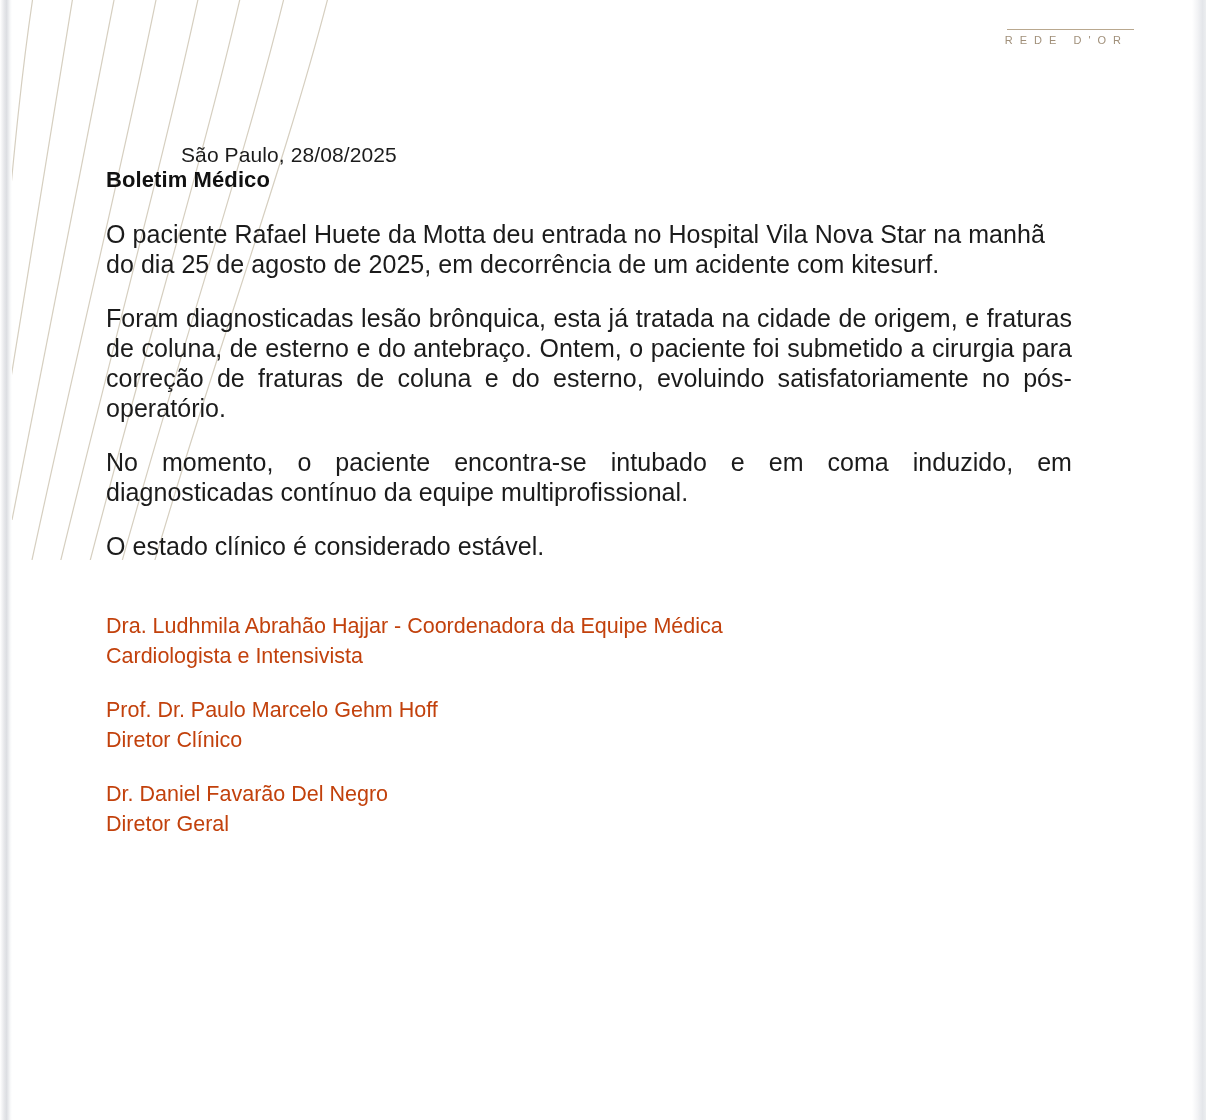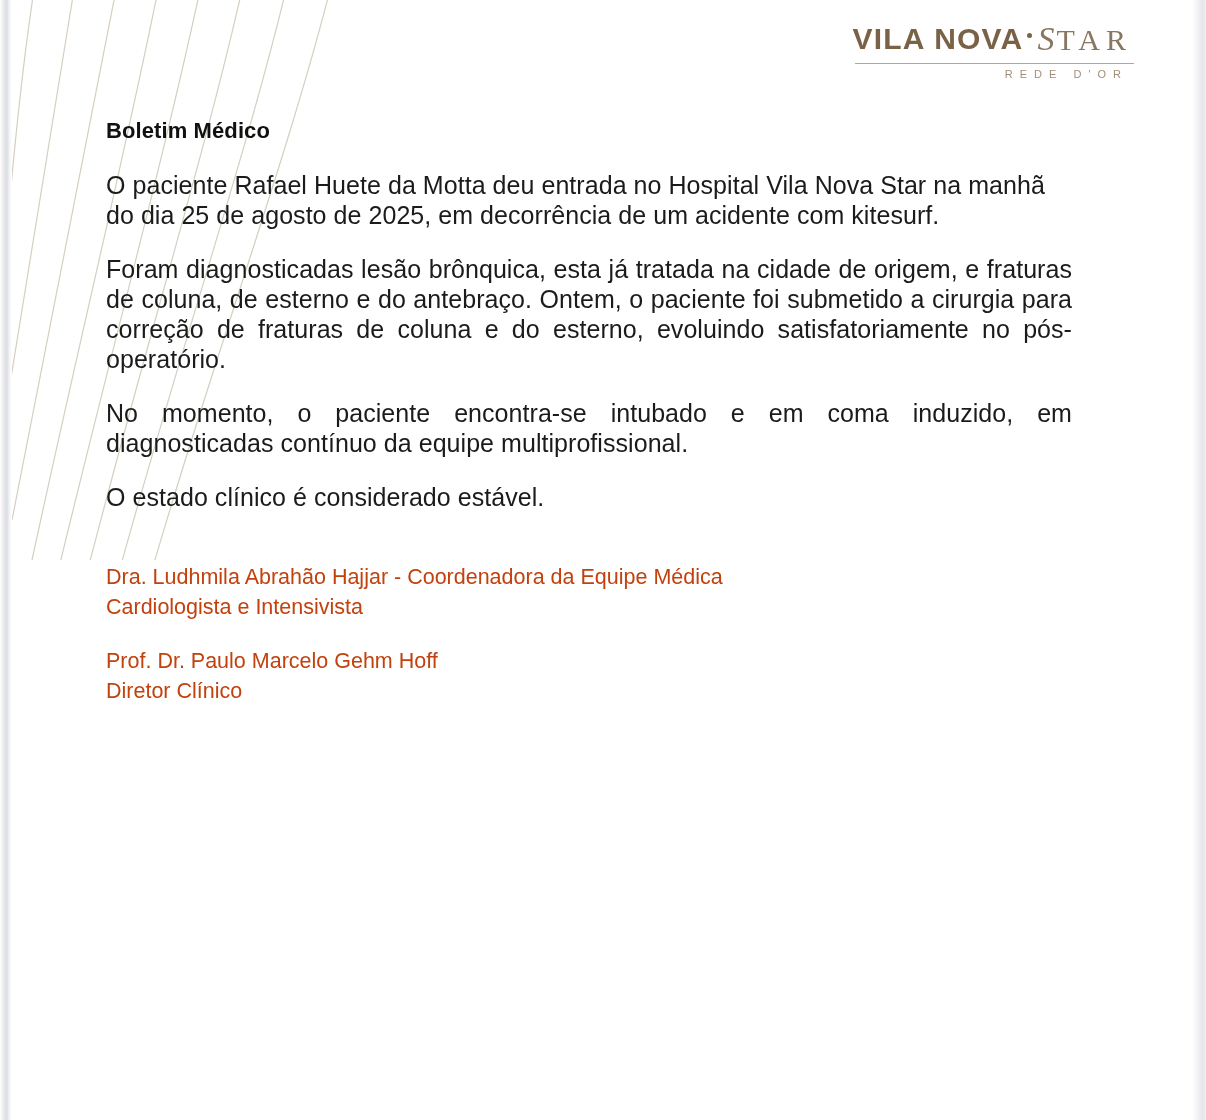--- a/index.html
+++ b/index.html
@@ -123,21 +123,20 @@
 
   .dateline {
     margin-top: 143px;
     margin-left: 75px;
     font-size: 21px;
     color: #1b1b1b;
     letter-spacing: 0.1px;
   }
 
   .doc-title {
-    margin-top: 118px;
     font-size: 22px;
     font-weight: bold;
     color: #111111;
     letter-spacing: 0.1px;
   }
 
   p.para {
     margin: 0;
     font-size: 25px;
     line-height: 30px;
@@ -171,29 +170,27 @@
       <path d="M 116,-10 C 88,140 54,300 12,520"></path>
       <path d="M 158,-10 C 126,150 84,320 32,560"></path>
       <path d="M 200,-10 C 164,158 114,340 56,580"></path>
       <path d="M 242,-10 C 202,166 142,356 80,600"></path>
       <path d="M 286,-10 C 242,172 172,372 106,620"></path>
       <path d="M 330,-10 C 282,178 202,388 132,640"></path>
     </g>
   </svg>
 
   <div class="logo">
-    <span class="logo-main">
-      <span class="logo-vila">VILA NOVA</span><span class="logo-dot"></span><span class="logo-star"><span class="s-glyph">S</span><span>TAR</span></span>
-    </span>
     <span class="logo-rule"></span>
     <span class="logo-sub">REDE  D'OR</span>
   </div>
 
   <div class="content">
 
+    <div class="dateline">São Paulo, 28/08/2025</div>
 
     <div class="doc-title">Boletim Médico</div>
 
     <div class="gap-26"></div>
     <p class="para left">O paciente Rafael Huete da Motta deu entrada no Hospital Vila Nova Star na manhã do dia 25 de agosto de 2025, em decorrência de um acidente com kitesurf.</p>
 
     <div class="gap-24"></div>
     <p class="para justify">Foram diagnosticadas lesão brônquica, esta já tratada na cidade de origem,  e fraturas de coluna, de esterno e do antebraço. Ontem, o paciente foi submetido a cirurgia para correção de fraturas de coluna e do esterno, evoluindo satisfatoriamente no pós-operatório.</p>
 
     <div class="gap-24"></div>
@@ -210,15 +207,19 @@
       <div>Cardiologista e Intensivista</div>
     </div>
 
     <div class="gap-24"></div>
     <div class="sig-block">
       <div>Prof. Dr. Paulo Marcelo Gehm Hoff</div>
       <div>Diretor Clínico</div>
     </div>
 
     <div class="gap-24"></div>
+    <div class="sig-block">
+      <div>Dr. Daniel Favarão Del Negro</div>
+      <div>Diretor Geral</div>
+    </div>
 
   </div>
 </div>
 
 </body></html>

